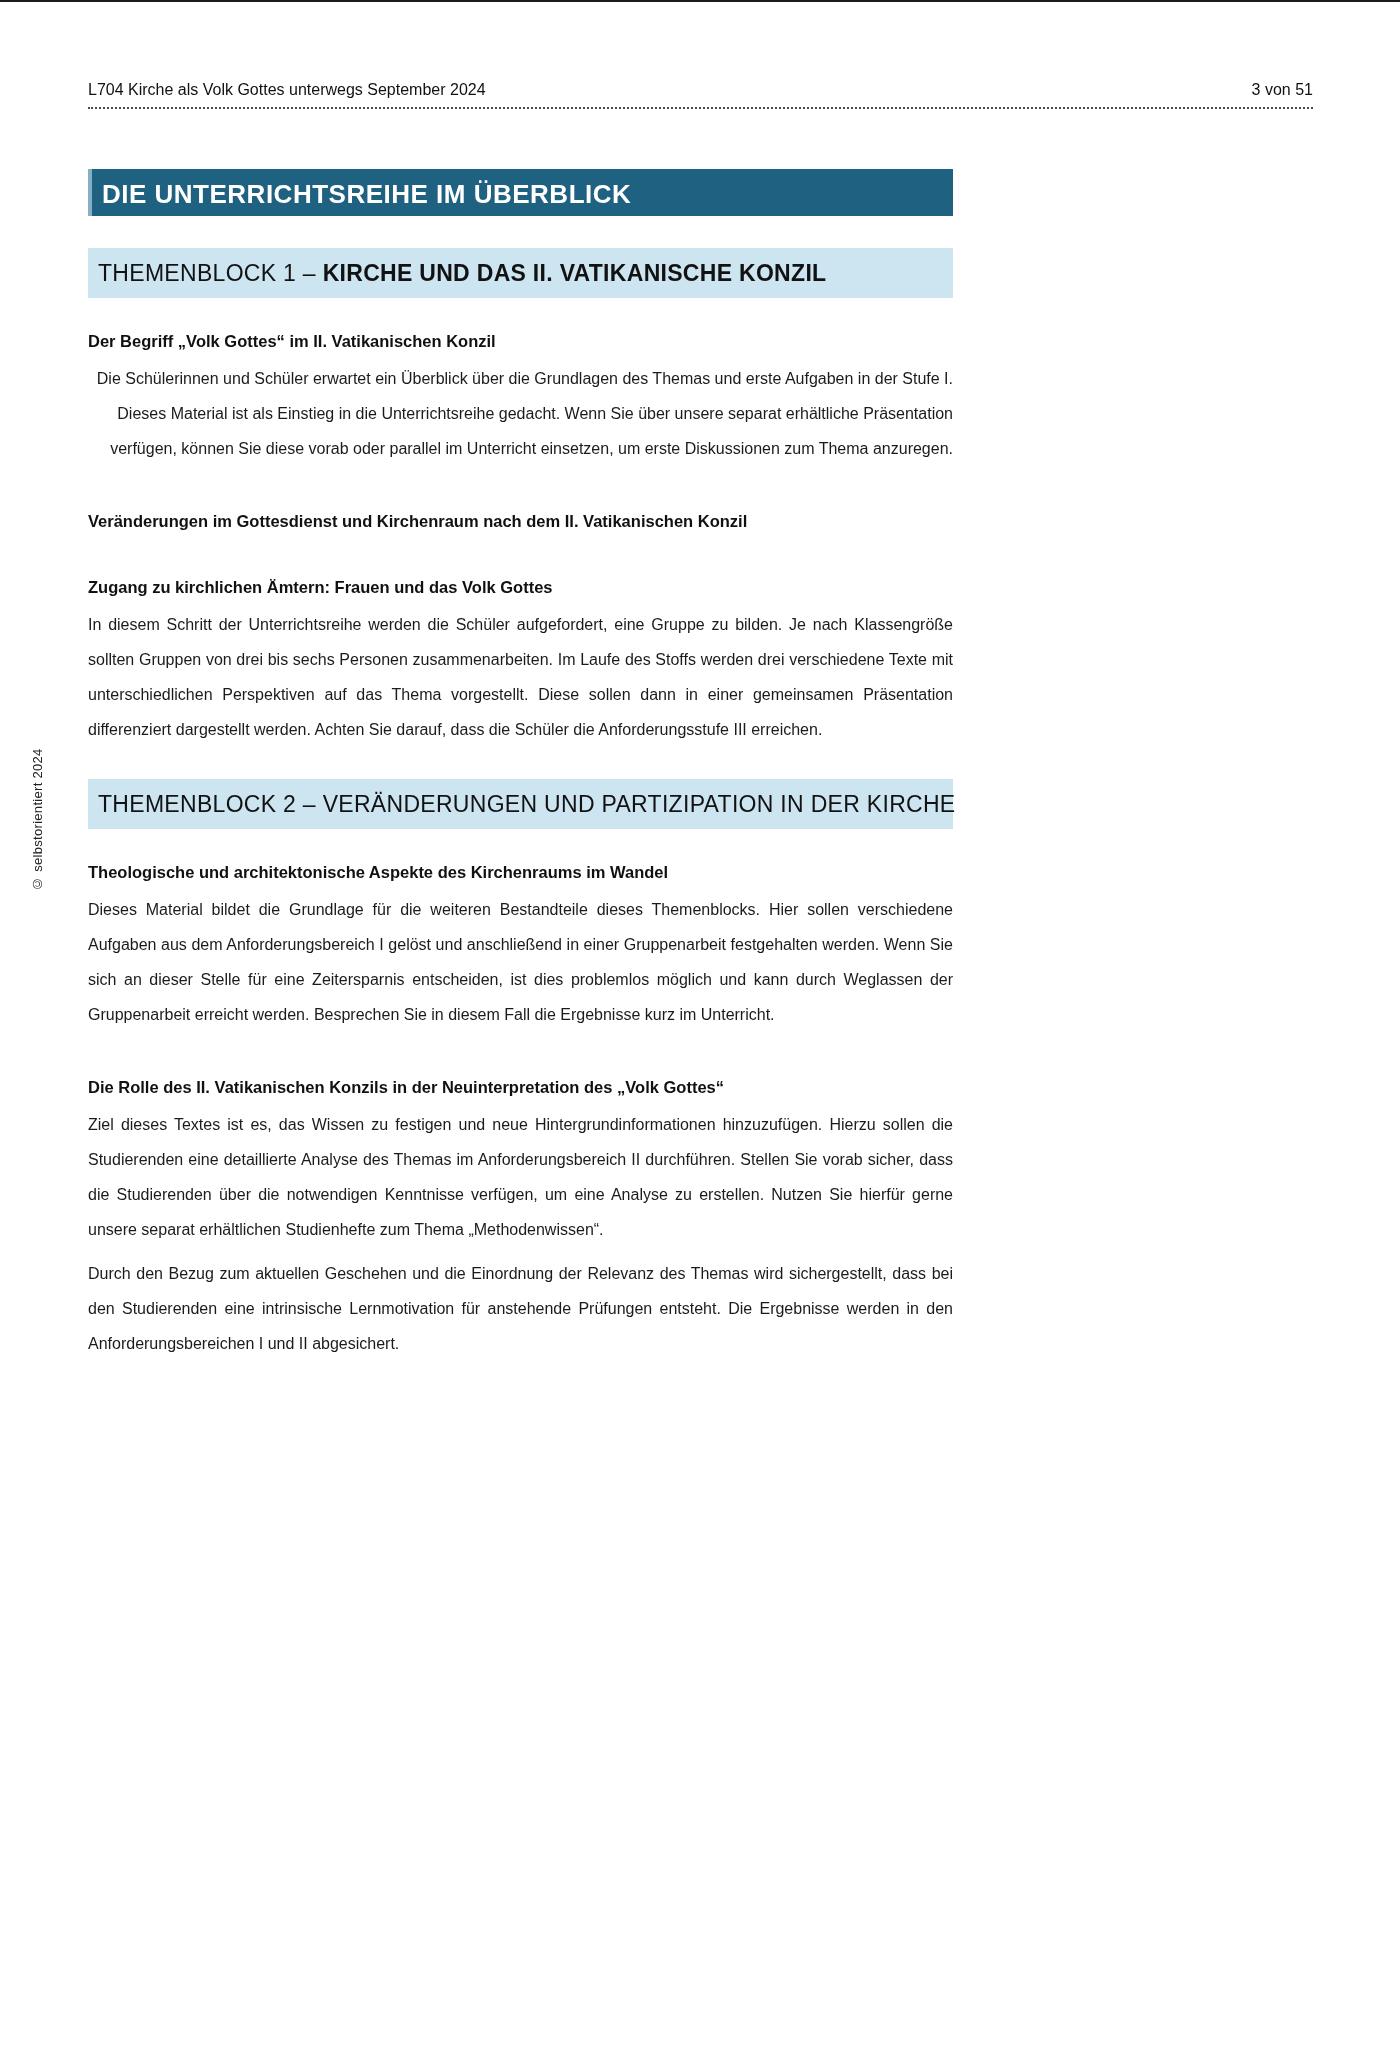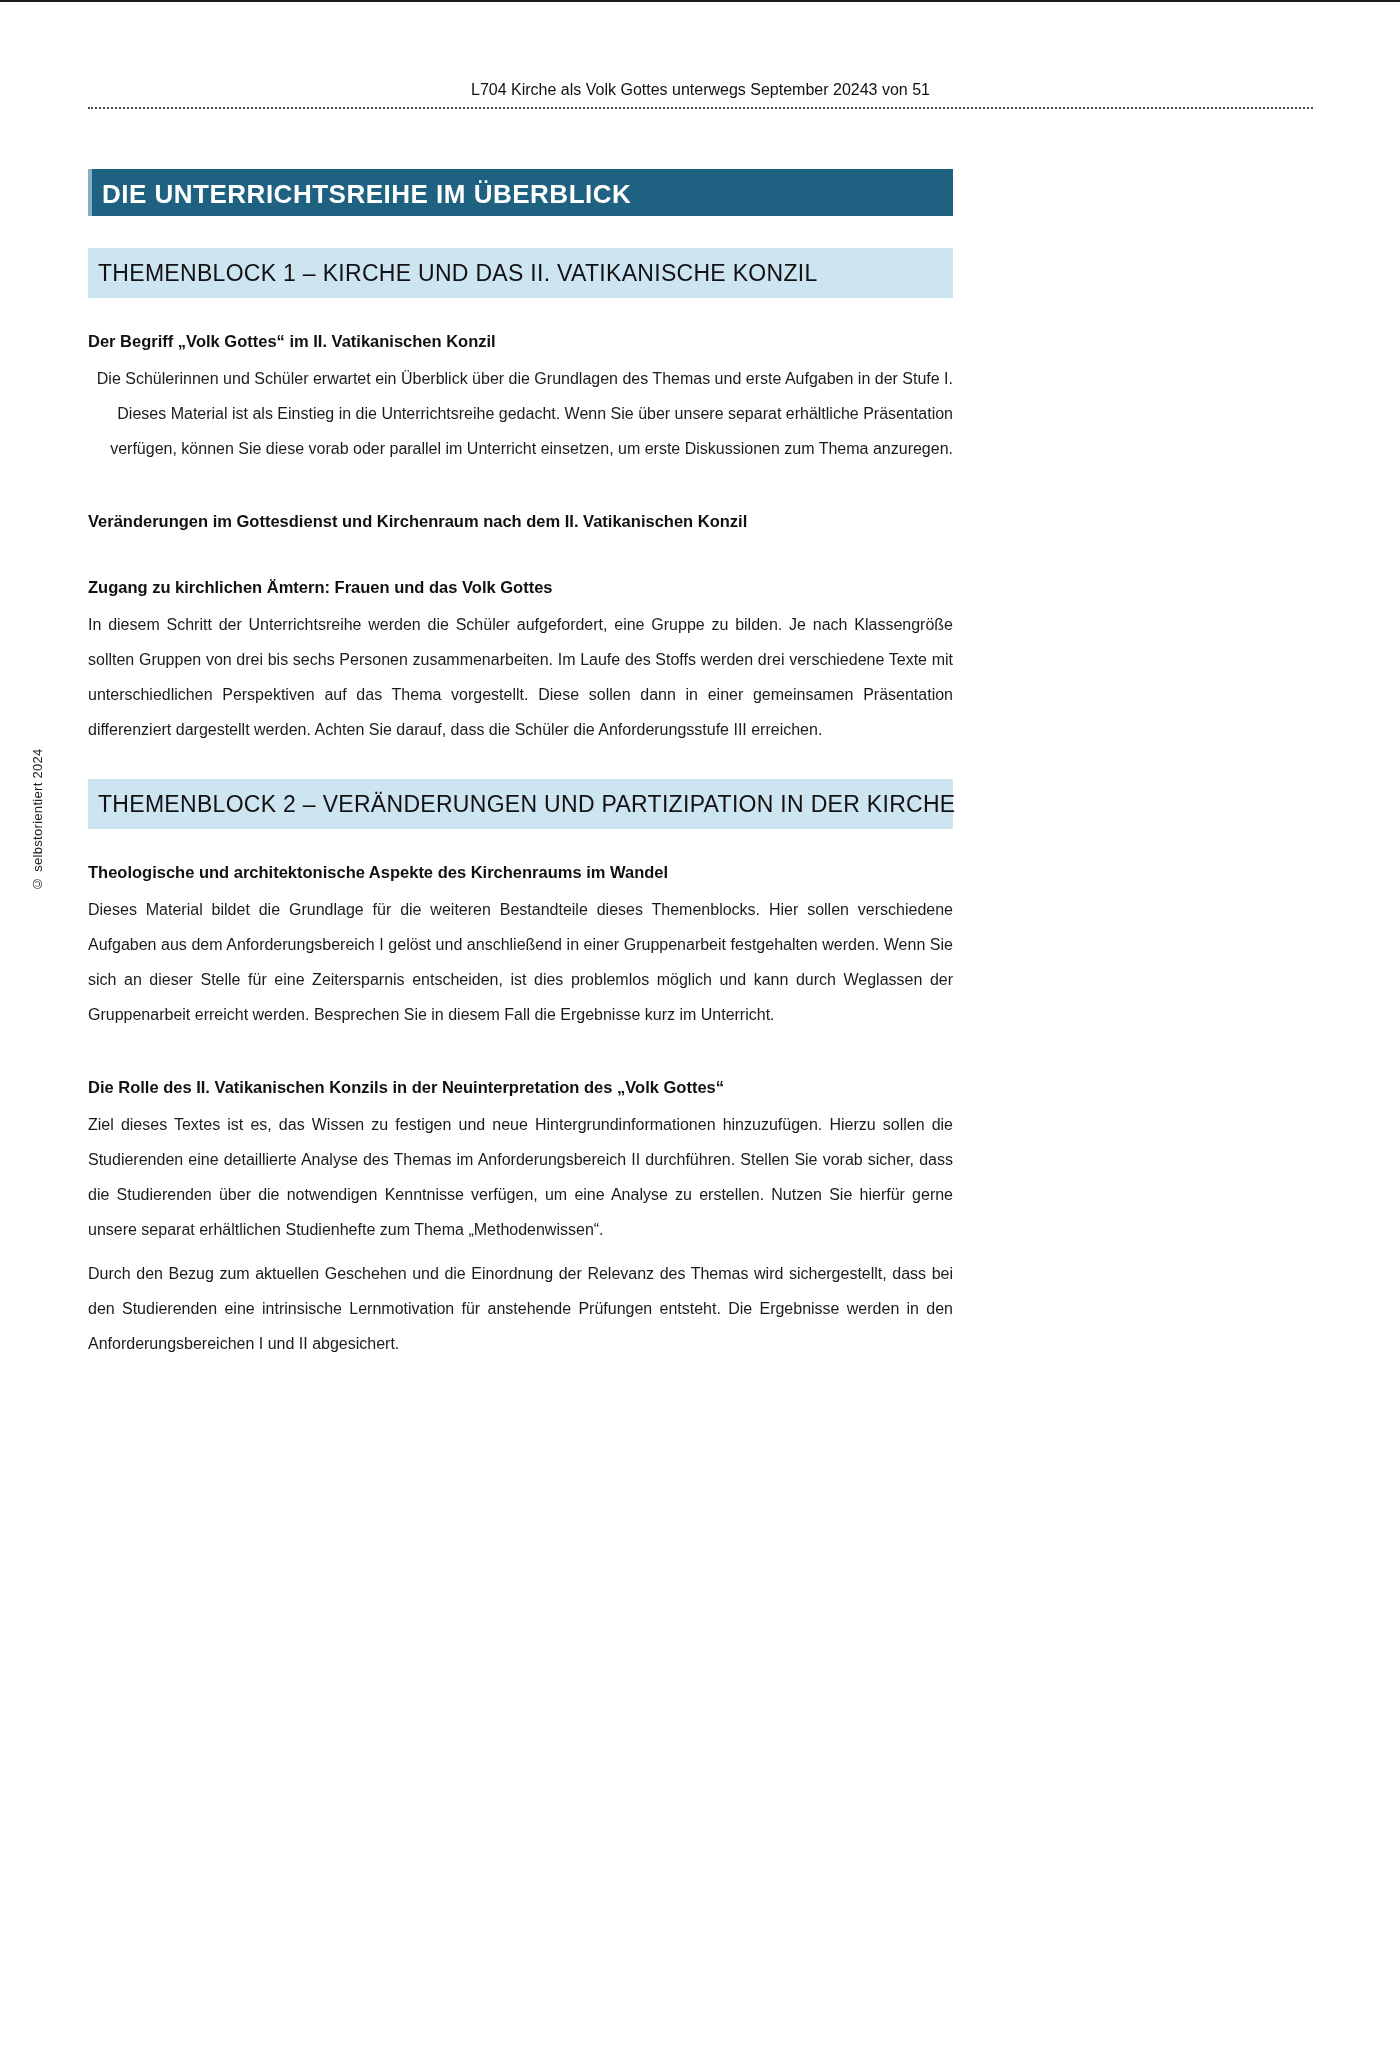--- a/index.html
+++ b/index.html
@@ -10,21 +10,21 @@
     border-top:2px solid #1c1c1c;
     box-sizing:border-box;
     font-family:"Liberation Sans", sans-serif;
     color:#1a1a1a;
     overflow:hidden;
   }
   .inner{
     position:absolute;left:88px;top:78px;width:1225px;
   }
   .doc-header{
-    display:flex;justify-content:center;align-items:flex-end;
+    display:flex;justify-content:space-between;align-items:flex-end;
     font-size:16px;line-height:20px;color:#111;
     padding-bottom:7px;
     border-bottom:2px dotted #4a4a4a;
   }
   .content{width:865px;}
   .banner-main{
     margin-top:60px;
     height:47px;line-height:50px;
     background:#1e6181;
     border-left:4px solid #86aec4;
@@ -34,21 +34,21 @@
     white-space:nowrap;
   }
   .banner-block{
     margin-top:32px;
     height:50px;line-height:50px;
     background:#cde4f1;
     color:#121212;font-size:23px;
     padding-left:10px;letter-spacing:0.3px;
     white-space:nowrap;
   }
-  .banner-block .b-bold{font-weight:400;}
+  .banner-block .b-bold{font-weight:700;}
   .section-heading{
     margin-top:44px;
     font-size:16.5px;font-weight:700;color:#111;
     line-height:22px;
   }
   .section-heading.first{margin-top:32px;}
   .section-body{
     margin-top:9px;
     font-size:16px;line-height:35px;color:#1b1b1b;
     text-align:justify;

